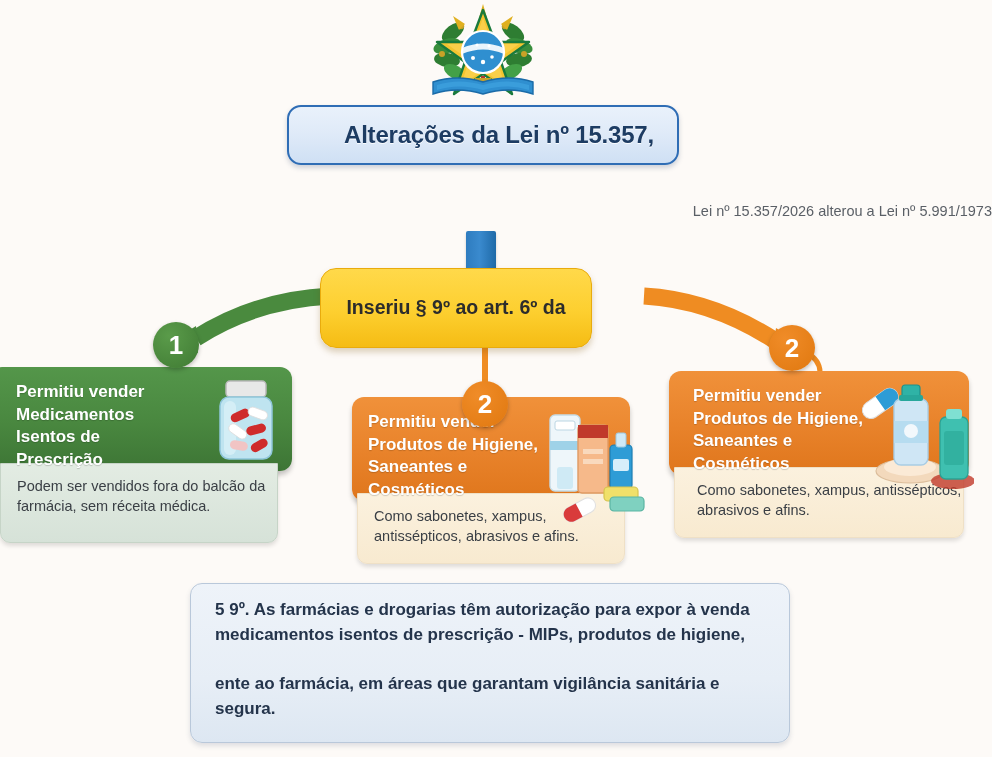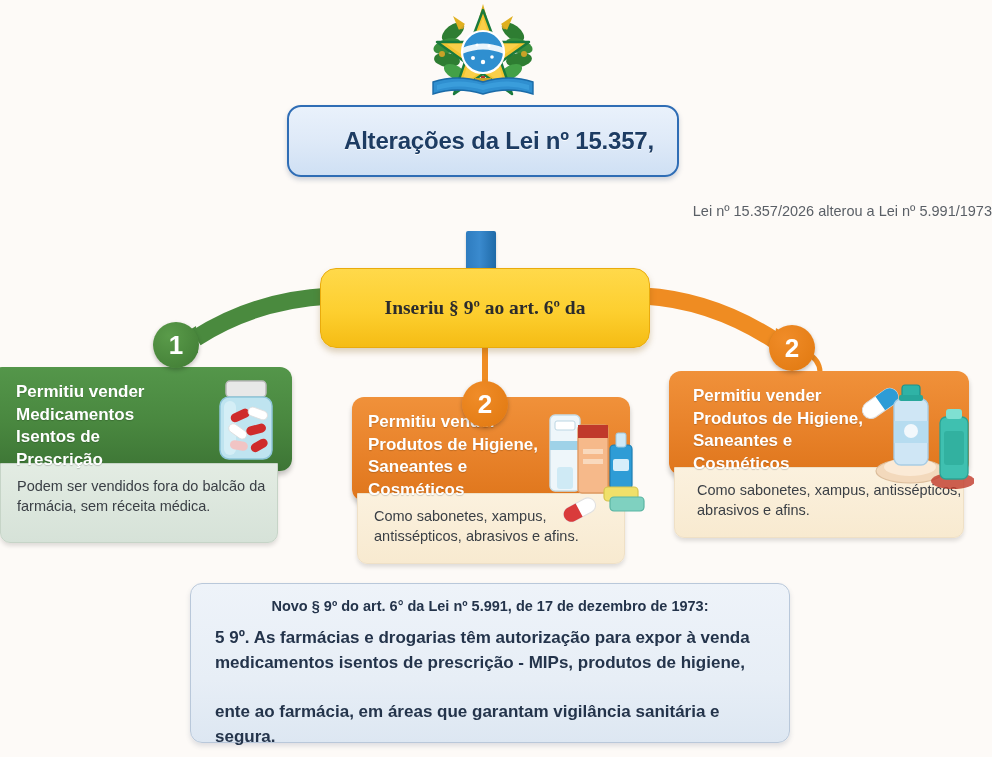--- a/index.html
+++ b/index.html
@@ -27,21 +27,21 @@
     width: 112px;
     height: 100px;
   }
 
   
   .title-box {
     position: absolute;
     left: 287px;
     top: 105px;
     width: 392px;
-    height: 72px;
+    height: 60px;
     box-sizing: border-box;
     border: 2px solid #2f6db5;
     border-radius: 14px;
     background: linear-gradient(180deg, #e9f1fb 0%, #dfeaf8 48%, #cfe0f4 100%);
     box-shadow: 0 3px 5px rgba(40,70,110,0.22);
     display: flex;
     align-items: center;
     justify-content: center;
     text-align: center;
     padding-left: 32px;
@@ -76,33 +76,32 @@
     background: linear-gradient(90deg, #2e7cbf 0%, #3a8ace 45%, #1f6aa8 100%);
     border-radius: 2px 2px 0 0;
     box-shadow: 0 2px 3px rgba(0,0,0,0.18);
   }
 
   
   .center-box {
     position: absolute;
     left: 320px;
     top: 268px;
-    width: 330px;
+    width: 272px;
     height: 80px;
     box-sizing: border-box;
     border-radius: 16px;
     background: linear-gradient(180deg, #ffd94a 0%, #fdcf2f 55%, #f5bc14 100%);
     border: 1px solid #e9ab0d;
     box-shadow: 0 4px 6px rgba(120,80,0,0.25);
     display: flex;
     align-items: center;
     justify-content: center;
     text-align: center;
     z-index: 6;
-    font-family: Liberation Serif, serif;
   }
   .center-box .center-text {
     font-size: 19.5px;
     font-weight: bold;
     color: #2c2c2c;
     line-height: 1.22;
     padding: 0 14px;
   }
 
   
@@ -449,21 +448,20 @@
 
       <ellipse cx="99" cy="104" rx="22" ry="8" fill="#c0392b" opacity="0.8"></ellipse>
       <rect x="86" y="40" width="28" height="62" rx="6" fill="#3fc0b0" stroke="#2ba193" stroke-width="1.3"></rect>
       <rect x="90" y="54" width="20" height="34" rx="3" fill="#2aa796" opacity="0.6"></rect>
       <rect x="92" y="32" width="16" height="10" rx="3" fill="#7fe0d2"></rect>
     </svg>
     <div class="card-body">Como sabonetes, xampus, antissépticos, abrasivos e afins.</div>
   </div>
 
   <div class="law-box">
-    <div class="law-title">Novo § 9º do art. 6° da Lei nº 5.991, de 17 de dezembro de 1973:</div>
     <div class="law-para">
       <span>5 9º. As farmácias e drogarias têm autorização para expor à venda</span><br>
       <span>medicamentos isentos de prescrição - MIPs, produtos de higiene,</span><br>
       <br>
       <span>ente ao farmácia, em áreas que garantam vigilância sanitária e segura.</span>
     </div>
   </div>
 
 </div>
 

